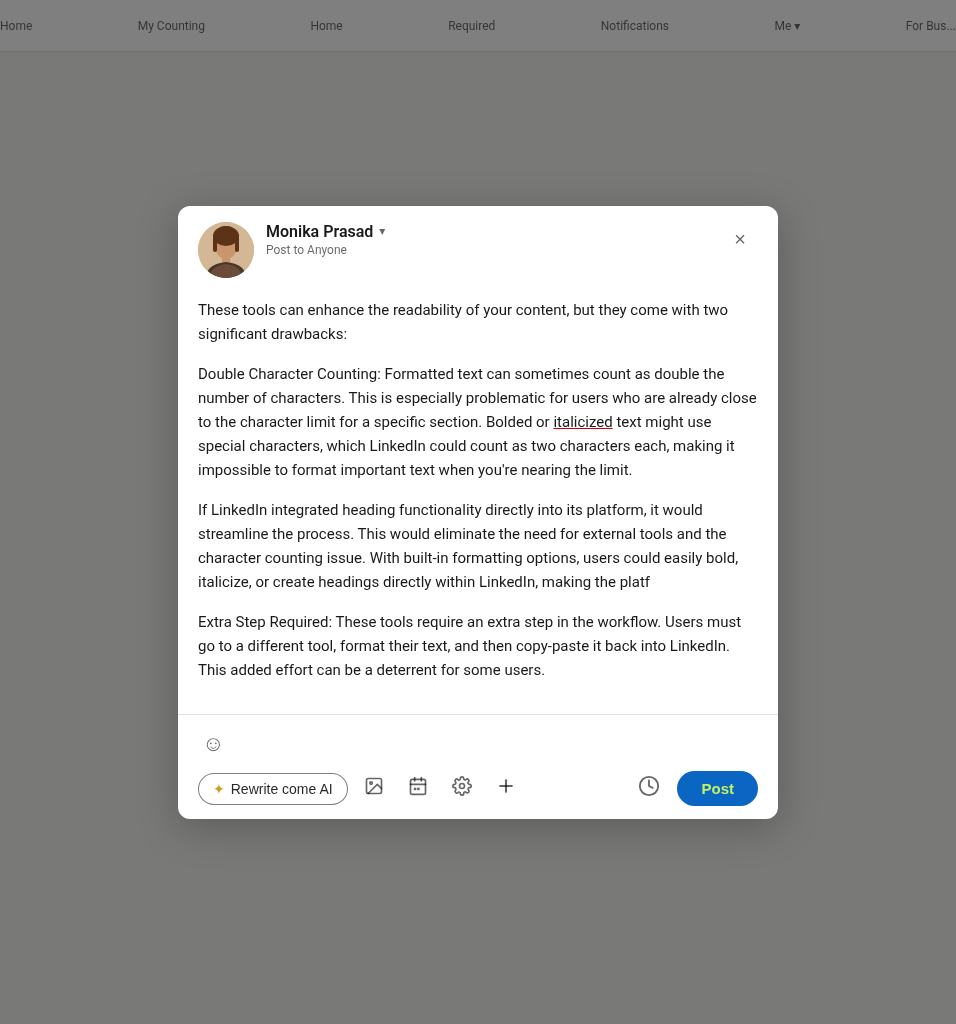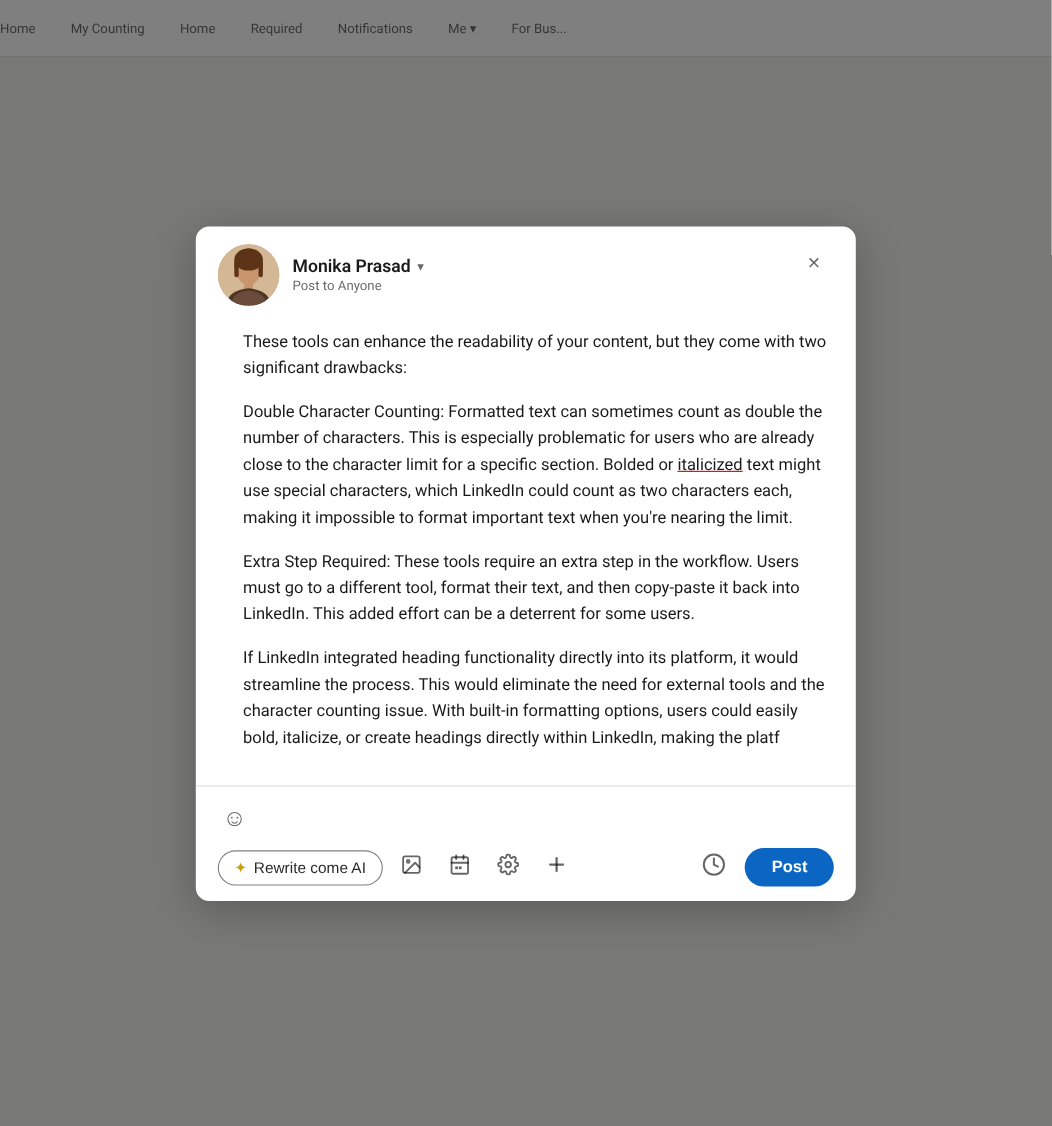--- a/index.html
+++ b/index.html
@@ -27,21 +27,21 @@
     
     .linkedin-nav {
       position: fixed;
       top: 0;
       left: 0;
       right: 0;
       height: 52px;
       background: #fff;
       display: flex;
       align-items: center;
-      justify-content: flex-start;
+      justify-content: space-between;
       gap: 32px;
       z-index: 0;
       border-bottom: 1px solid #e0e0e0;
     }
 
     .nav-item {
       font-size: 12px;
       color: rgba(0,0,0,0.6);
     }
 
@@ -63,21 +63,21 @@
     .modal-header {
       display: flex;
       align-items: center;
       justify-content: space-between;
       padding: 16px 20px 12px 20px;
       flex-shrink: 0;
     }
 
     .user-info {
       display: flex;
-      align-items: center;
+      align-items: flex-start;
       gap: 12px;
     }
 
     .avatar {
       width: 56px;
       height: 56px;
       border-radius: 50%;
       overflow: hidden;
       background: #c8a882;
       flex-shrink: 0;
@@ -138,21 +138,20 @@
     .post-text {
       font-size: 15px;
       color: rgba(0,0,0,0.9);
       line-height: 1.6;
       outline: none;
       min-height: 400px;
     }
 
     .post-text p {
       margin-bottom: 16px;
-      margin-left: 23px;
     }
 
     .post-text p:last-child {
       margin-bottom: 0;
     }
 
     
     .italic-underline {
       text-decoration: underline;
       text-decoration-color: #cc0000;
@@ -239,21 +238,21 @@
       display: flex;
       align-items: center;
       justify-content: center;
       width: 36px;
       height: 36px;
       border-radius: 50%;
     }
 
     .post-btn {
       background: #0a66c2;
-      color: #ffffff;
+      color: #bef264;
       border: none;
       border-radius: 20px;
       padding: 9px 24px;
       font-size: 15px;
       font-weight: 600;
       cursor: pointer;
     }
   </style>
 </head>
 <body>
@@ -308,22 +307,22 @@
       <span>×</span>
     </button>
   </div>
 
   <div class="modal-content">
     <div class="post-text" contenteditable="true" style="">
       <p>These tools can enhance the readability of your content, but they come with two significant drawbacks:</p>
       <p>
         <span>Double Character Counting: Formatted text can sometimes count as double the number of characters. This is especially problematic for users who are already close to the character limit for a specific section. Bolded or </span><span class="italic-underline">italicized</span><span> text might use special characters, which LinkedIn could count as two characters each, making it impossible to format important text when you're nearing the limit.</span>
       </p>
+      <p>If LinkedIn integrated heading functionality directly into its platform, it would streamline the process. This would eliminate the need for external tools and the character counting issue. With built-in formatting options, users could easily bold, italicize, or create headings directly within LinkedIn, making the platf</p>
       <p>Extra Step Required: These tools require an extra step in the workflow. Users must go to a different tool, format their text, and then copy-paste it back into LinkedIn. This added effort can be a deterrent for some users.</p>
-      <p>If LinkedIn integrated heading functionality directly into its platform, it would streamline the process. This would eliminate the need for external tools and the character counting issue. With built-in formatting options, users could easily bold, italicize, or create headings directly within LinkedIn, making the platf</p>
     </div>
   </div>
 
   <div class="modal-toolbar">
     <div class="emoji-row">
       <button class="emoji-btn">
         <span>☺</span>
       </button>
     </div>
     <div class="actions-row">

